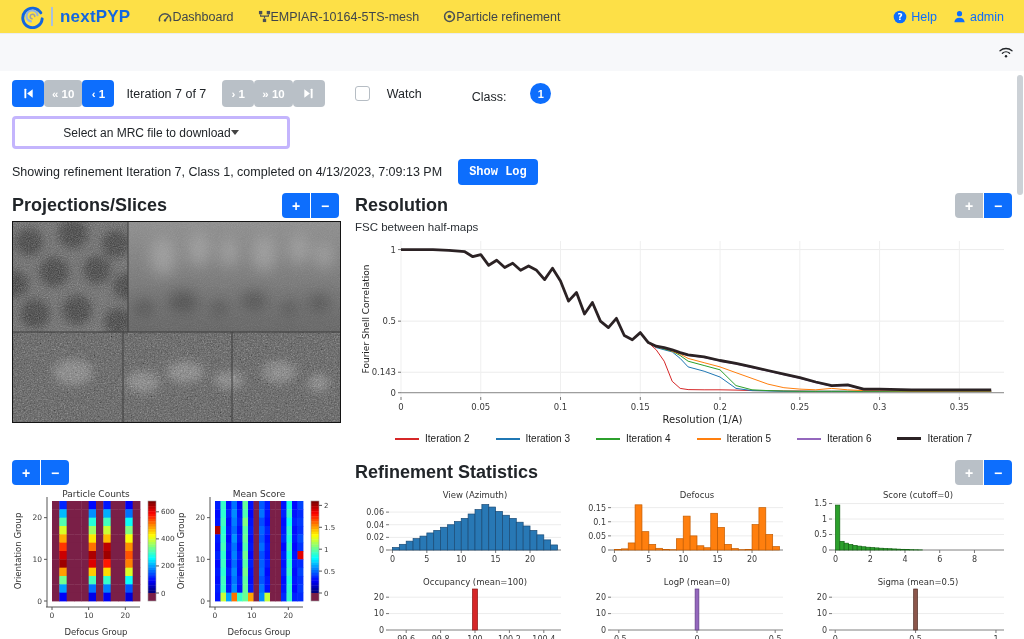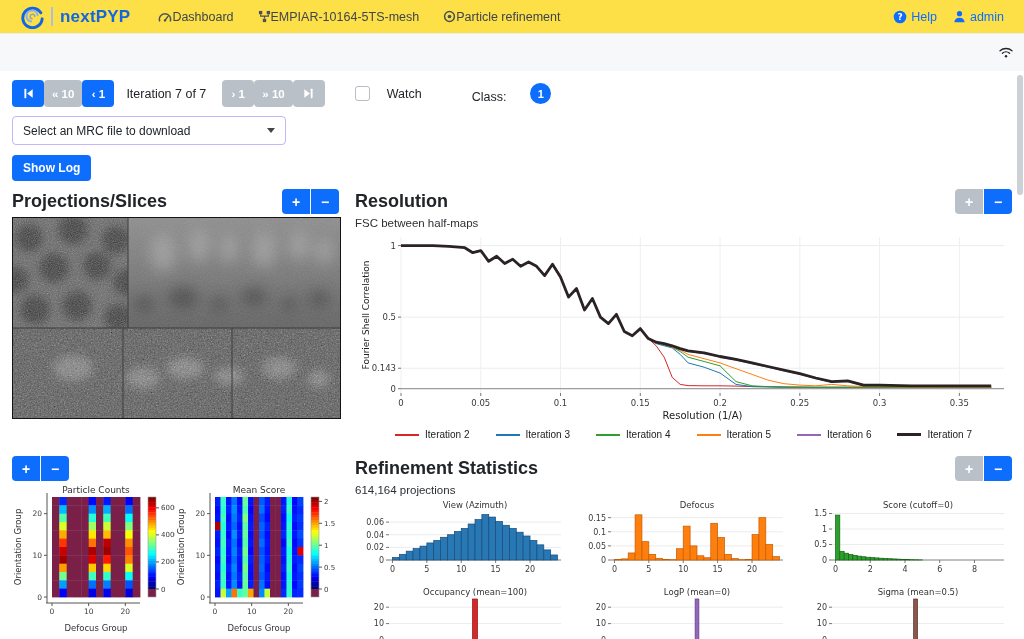--- a/index.html
+++ b/index.html
@@ -28,27 +28,27 @@
   .btn{height:27px;min-width:32px;border:none;border-radius:4px;color:#fff;font-weight:700;font-size:11.5px;
        display:inline-flex;align-items:center;justify-content:center;padding:0 8px;font-family:inherit;cursor:pointer}
   .btn.blue{background:#0d6efd}.btn.gray{background:#b9c0c7}
   .iter{font-size:12.5px;margin:0 16px 0 12px}
   .watch{display:flex;align-items:center;gap:17px;margin-left:30px;font-size:12.5px}
   .cb{width:13px;height:13px;border:1px solid #b6bdc4;border-radius:3px;background:#fff;cursor:pointer}
   .classgrp{display:flex;align-items:flex-end;gap:24px;margin-left:50px;font-size:12.5px}
   .badge{width:21px;height:21px;border-radius:50%;background:#0d6efd;color:#fff;font-size:11px;font-weight:700;
          display:flex;align-items:center;justify-content:center;cursor:pointer}
   
-  .mrc{margin:9px 12px 0;width:252px;height:27px;border:1px solid #c4b5fd;border-radius:4px;display:flex;
-       align-items:center;justify-content:space-between;padding:0 10px;font-size:12px;background:#fff;cursor:pointer}
+  .mrc{margin:9px 12px 0;width:252px;height:27px;border:3px solid #c4b5fd;border-radius:4px;display:flex;
+       align-items:center;justify-content:center;padding:0 10px;font-size:12px;background:#fff;cursor:pointer}
   .caret{width:0;height:0;border-left:4px solid transparent;border-right:4px solid transparent;border-top:5px solid #444}
   
   .statusrow{display:flex;align-items:center;gap:16px;padding:10px 12px 2px;font-size:12.5px}
   .showlog{background:#0d6efd;color:#fff;border:none;border-radius:4px;font-size:12px;font-weight:600;
-           padding:6px 11px;font-family:Liberation Sans, sans-serif;cursor:pointer}
+           padding:6px 11px;font-family:Liberation Mono, monospace;cursor:pointer}
   
   .row{display:flex;gap:16px;padding:0 12px}
   .row2{margin-top:10px}
   .cell-l{width:327px;flex:none}
   .cell-r{flex:1;min-width:0}
   .phead{display:flex;align-items:center;justify-content:space-between;margin:6px 0 3px}
   .phead h2{margin:0;font-size:18px;font-weight:700}
   .zpair{display:flex}
   .zbtn{width:28px;height:25px;border:none;color:#fff;font-size:14px;font-weight:700;display:flex;align-items:center;
         justify-content:center;font-family:inherit;cursor:pointer}
@@ -155,20 +155,21 @@
     <span class="badge">1</span>
   </span>
 </div>
 
 <div class="mrc">
   <span>Select an MRC file to download</span>
   <span class="caret"></span>
 </div>
 
 <div class="statusrow">
+  <span>Showing refinement Iteration 7, Class 1, completed on 4/13/2023, 7:09:13 PM</span>
   <button class="showlog">Show Log</button>
 </div>
 
 <div class="row">
   <div class="cell-l">
     <div class="phead">
       <h2>Projections/Slices</h2>
       <div class="zpair">
         <button class="zbtn plus blue">+</button>
         <button class="zbtn minus blue">−</button>
@@ -815,21 +816,20 @@
     </div>
   </div>
   <div class="cell-r">
     <div class="phead">
       <h2>Refinement Statistics</h2>
       <div class="zpair">
         <button class="zbtn plus gray">+</button>
         <button class="zbtn minus blue">−</button>
       </div>
     </div>
-    <div class="psub">614,164 projections</div>
     <div class="histgrid">
       <svg width="212" height="84">
           <line x1="34" x2="206" y1="62" y2="62" stroke="#ececec"></line>
           <line x1="34" x2="206" y1="49.368421052631575" y2="49.368421052631575" stroke="#ececec"></line>
           <line x1="34" x2="206" y1="36.73684210526316" y2="36.73684210526316" stroke="#ececec"></line>
           <line x1="34" x2="206" y1="24.10526315789474" y2="24.10526315789474" stroke="#ececec"></line>
           <line x1="34" x2="206" y1="62" y2="62" stroke="#8a8a8a"></line>
           <line x1="37.44" x2="37.44" y1="62" y2="65" stroke="#777"></line>
           <text x="37.44" y="74" font-size="8" text-anchor="middle" fill="#3a3a3a">0</text>
           <line x1="71.84" x2="71.84" y1="62" y2="65" stroke="#777"></line>

